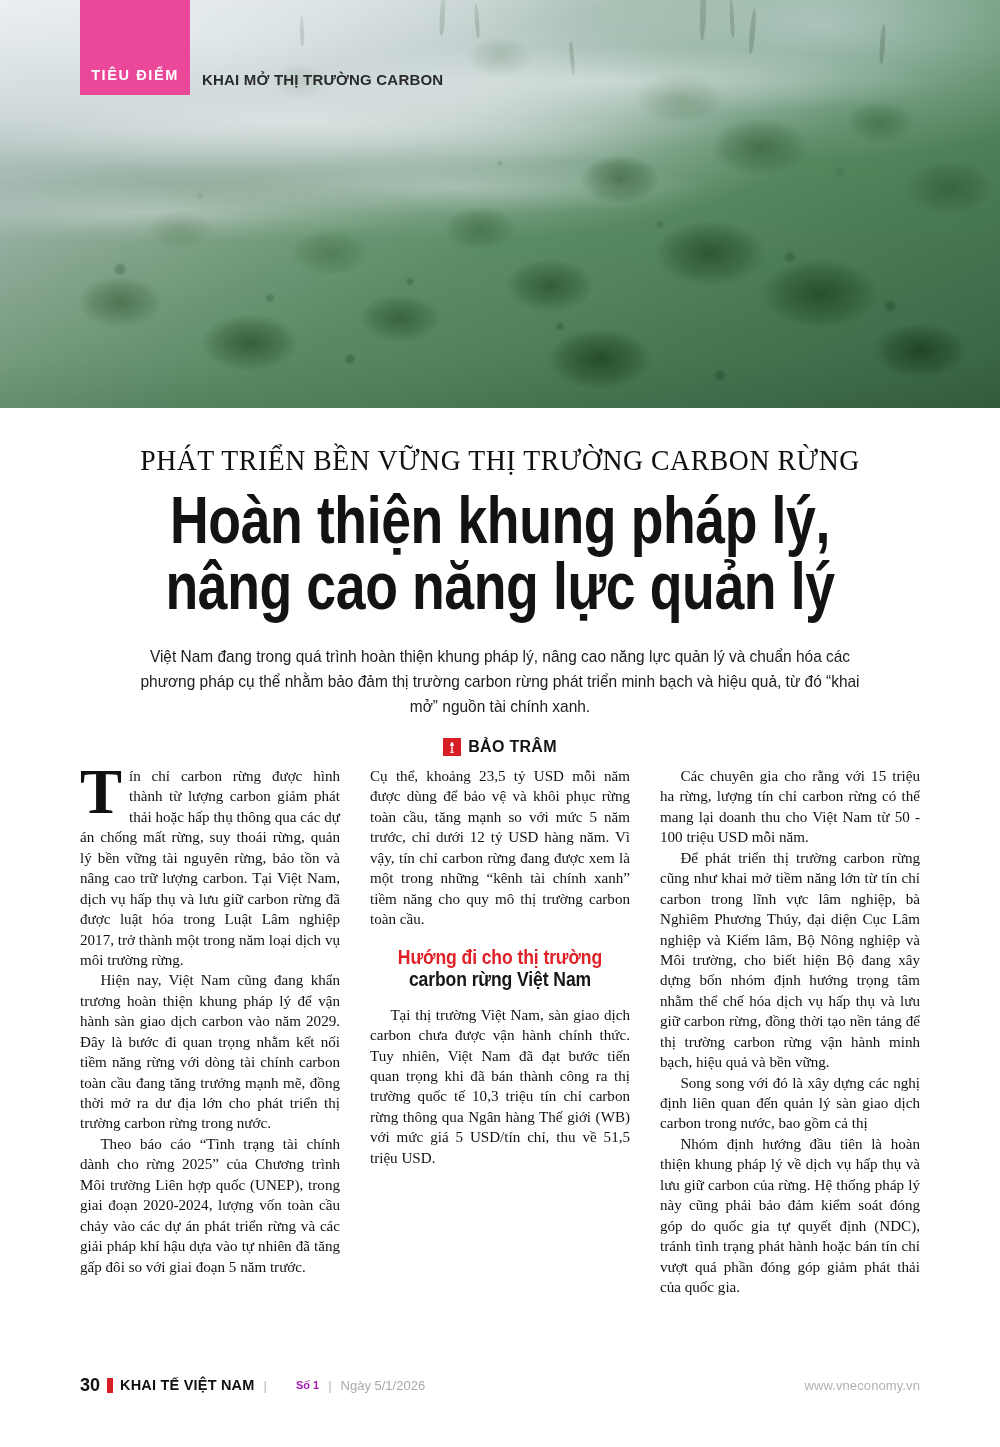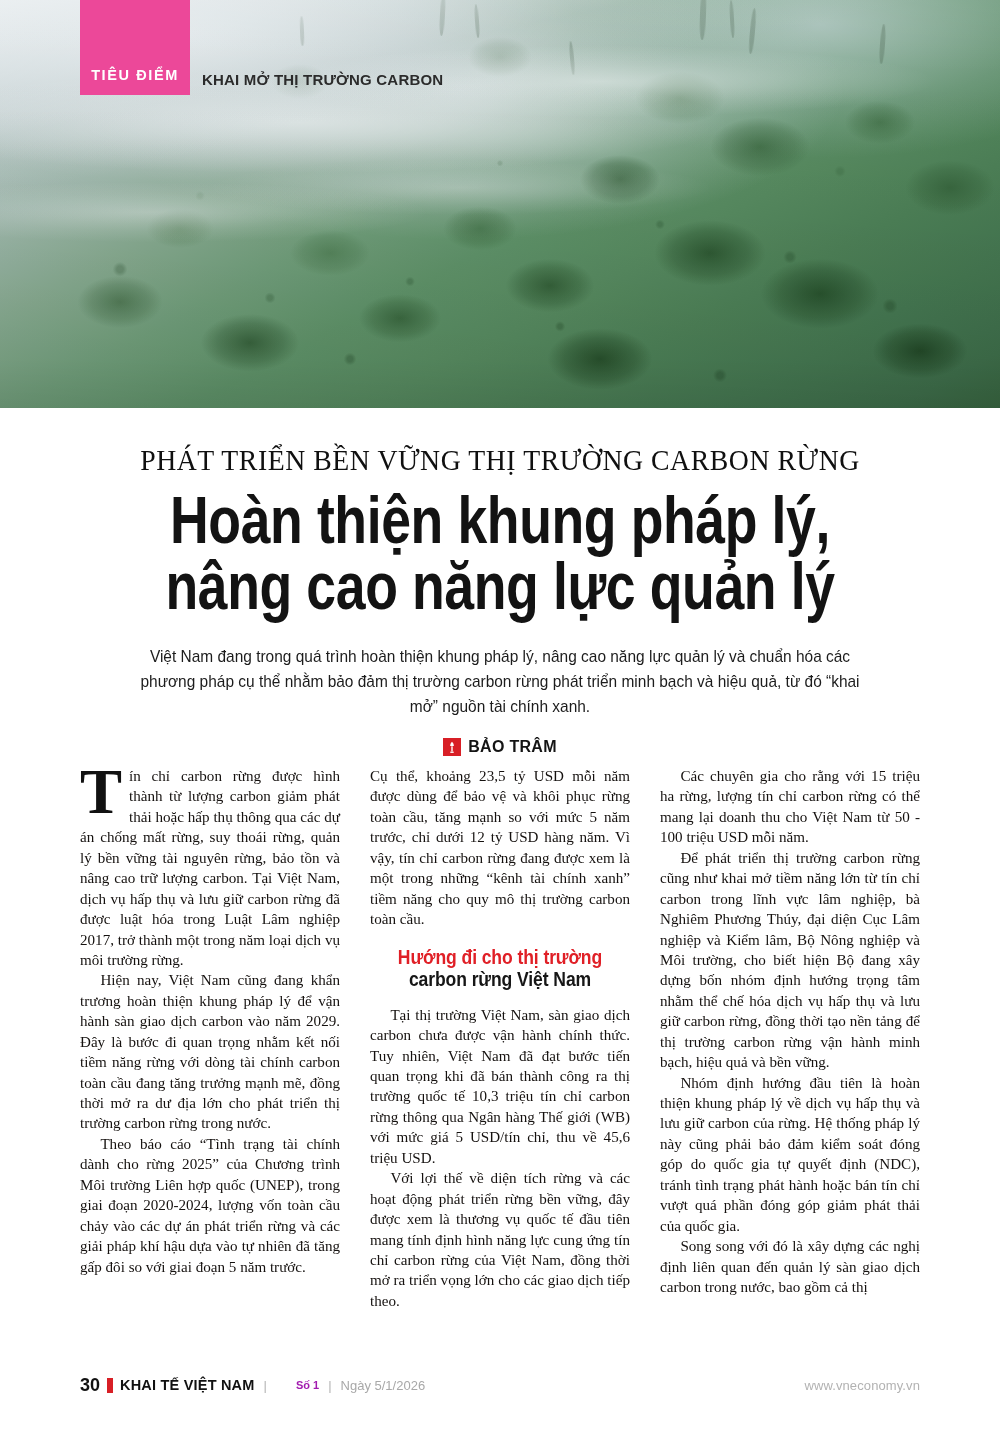--- a/index.html
+++ b/index.html
@@ -343,29 +343,28 @@
       <p>Hiện nay, Việt Nam cũng đang khẩn trương hoàn thiện khung pháp lý để vận hành sàn giao dịch carbon vào năm 2029. Đây là bước đi quan trọng nhằm kết nối tiềm năng rừng với dòng tài chính carbon toàn cầu đang tăng trưởng mạnh mẽ, đồng thời mở ra dư địa lớn cho phát triển thị trường carbon rừng trong nước.</p>
       <p>Theo báo cáo “Tình trạng tài chính dành cho rừng 2025” của Chương trình Môi trường Liên hợp quốc (UNEP), trong giai đoạn 2020-2024, lượng vốn toàn cầu chảy vào các dự án phát triển rừng và các giải pháp khí hậu dựa vào tự nhiên đã tăng gấp đôi so với giai đoạn 5 năm trước.</p>
     </div>
 
     <div class="col">
       <p class="first">Cụ thể, khoảng 23,5 tỷ USD mỗi năm được dùng để bảo vệ và khôi phục rừng toàn cầu, tăng mạnh so với mức 5 năm trước, chỉ dưới 12 tỷ USD hàng năm. Vì vậy, tín chỉ carbon rừng đang được xem là một trong những “kênh tài chính xanh” tiềm năng cho quy mô thị trường carbon toàn cầu.</p>
       <h2 class="subhead">
         <span class="sh-red">Hướng đi cho thị trường</span>
         <span class="sh-black">carbon rừng Việt Nam</span>
       </h2>
-      <p class="first" style="text-indent:1.35em;">Tại thị trường Việt Nam, sàn giao dịch carbon chưa được vận hành chính thức. Tuy nhiên, Việt Nam đã đạt bước tiến quan trọng khi đã bán thành công ra thị trường quốc tế 10,3 triệu tín chỉ carbon rừng thông qua Ngân hàng Thế giới (WB) với mức giá 5 USD/tín chỉ, thu về 45,6 triệu USD.</p>
-      <p>Với lợi thế về diện tích rừng và các hoạt động phát triển rừng bền vững, đây được xem là thương vụ quốc tế đầu tiên mang tính định hình năng lực cung ứng tín chỉ carbon rừng của Việt Nam, đồng thời mở ra triển vọng lớn cho các giao dịch tiếp theo.</p>
+      <p class="first" style="text-indent:1.35em;">Tại thị trường Việt Nam, sàn giao dịch carbon chưa được vận hành chính thức. Tuy nhiên, Việt Nam đã đạt bước tiến quan trọng khi đã bán thành công ra thị trường quốc tế 10,3 triệu tín chỉ carbon rừng thông qua Ngân hàng Thế giới (WB) với mức giá 5 USD/tín chỉ, thu về 51,5 triệu USD.</p>
     </div>
 
     <div class="col">
       <p class="first" style="text-indent:1.35em;">Các chuyên gia cho rằng với 15 triệu ha rừng, lượng tín chỉ carbon rừng có thể mang lại doanh thu cho Việt Nam từ 50 - 100 triệu USD mỗi năm.</p>
       <p>Để phát triển thị trường carbon rừng cũng như khai mở tiềm năng lớn từ tín chỉ carbon trong lĩnh vực lâm nghiệp, bà Nghiêm Phương Thúy, đại diện Cục Lâm nghiệp và Kiểm lâm, Bộ Nông nghiệp và Môi trường, cho biết hiện Bộ đang xây dựng bốn nhóm định hướng trọng tâm nhằm thể chế hóa dịch vụ hấp thụ và lưu giữ carbon rừng, đồng thời tạo nền tảng để thị trường carbon rừng vận hành minh bạch, hiệu quả và bền vững.</p>
+      <p>Song song với đó là xây dựng các nghị định liên quan đến quản lý sàn giao dịch carbon trong nước, bao gồm cả thị</p>
       <p>Nhóm định hướng đầu tiên là hoàn thiện khung pháp lý về dịch vụ hấp thụ và lưu giữ carbon của rừng. Hệ thống pháp lý này cũng phải bảo đảm kiểm soát đóng góp do quốc gia tự quyết định (NDC), tránh tình trạng phát hành hoặc bán tín chỉ vượt quá phần đóng góp giảm phát thải của quốc gia.</p>
-      <p>Song song với đó là xây dựng các nghị định liên quan đến quản lý sàn giao dịch carbon trong nước, bao gồm cả thị</p>
     </div>
   </div>
 
   <div class="footer">
     <div class="footer-left">
       <span class="pagenum">30</span>
       <span class="foot-tick"></span>
       <span class="pubname">KHAI TẾ VIỆT NAM</span>
       <span class="foot-sep">|</span>
       <span class="issue">Số 1</span>

